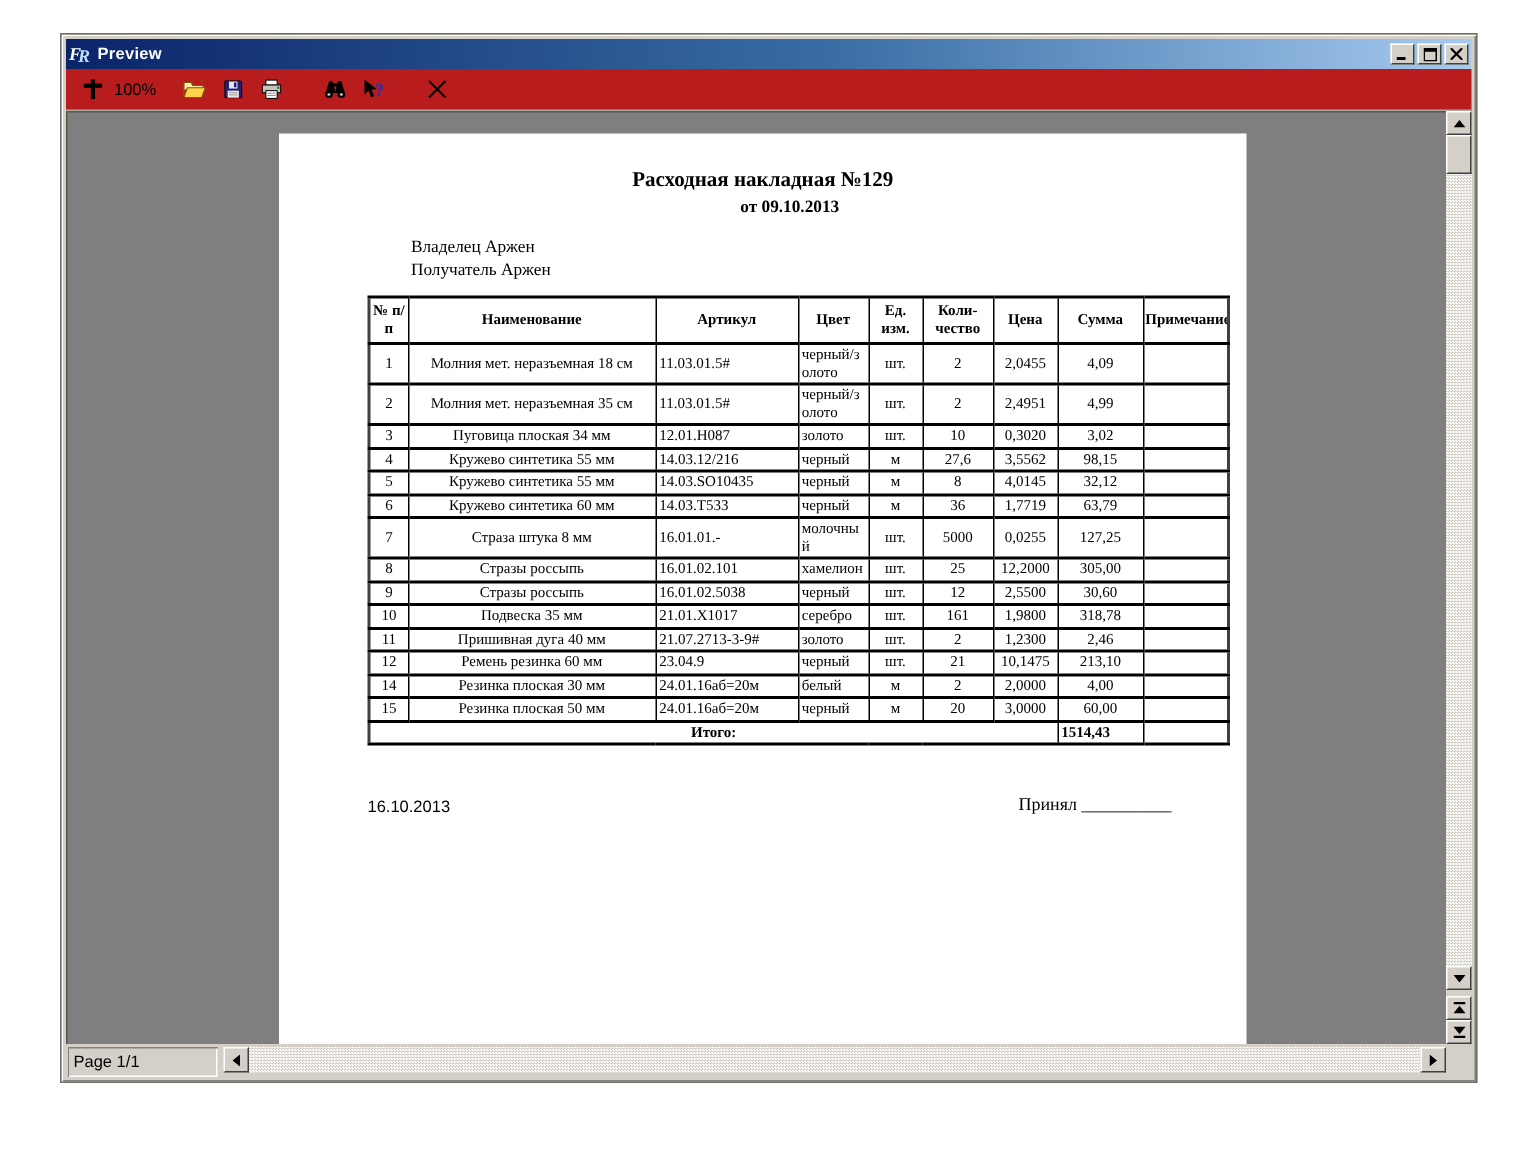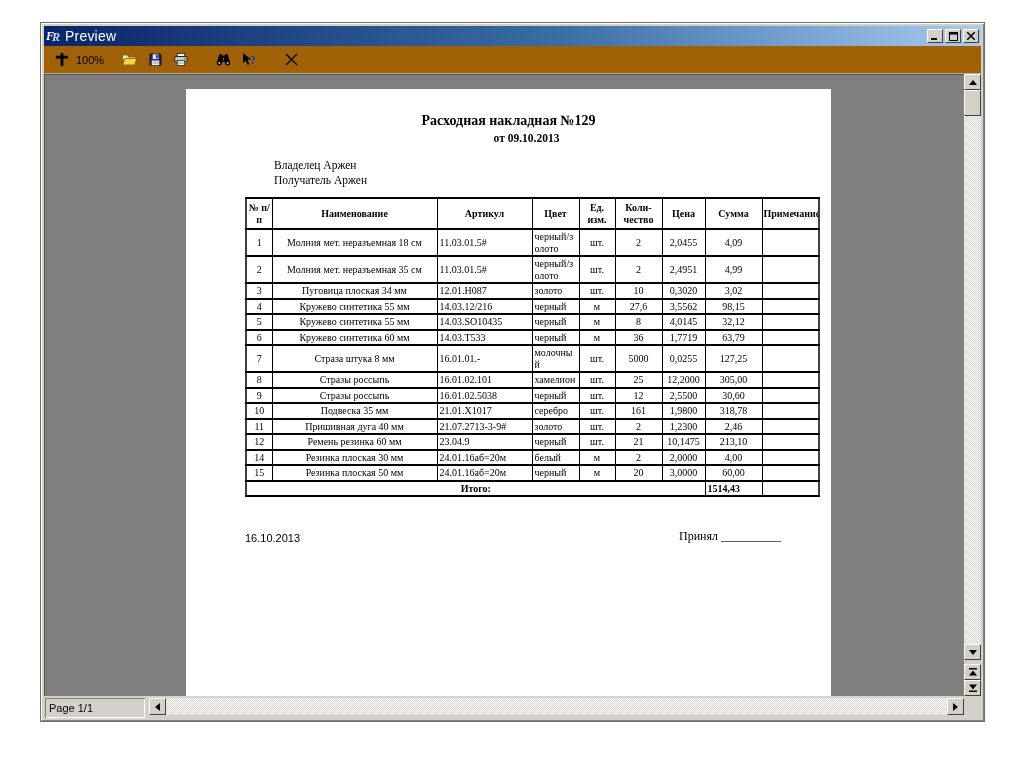--- a/index.html
+++ b/index.html
@@ -14,32 +14,32 @@
     display:flex; flex-direction:column;
   }
 
   
   .titlebar {
     height:20px; flex:0 0 20px;
     background:linear-gradient(to right,#0a246a,#3a6ea5 55%,#a6caf0);
     display:flex; align-items:center; padding:0 2px; color:#fff;
   }
   .titlebar .app-icon { width:16px; height:14px; margin-right:3px; flex:0 0 auto; }
-  .titlebar .title-text { font-size:14px; font-weight:normal; flex:1; letter-spacing:.2px; }
+  .titlebar .title-text { font-size:11px; font-weight:bold; flex:1; letter-spacing:.2px; }
   .tb-btns { display:flex; gap:2px; }
   .tb-btn {
     width:16px; height:14px; background:#d4d0c8;
     border:1px solid; border-color:#ffffff #404040 #404040 #ffffff;
     display:flex; align-items:center; justify-content:center;
   }
   .tb-btn svg { display:block; }
 
   
   .toolbar {
-    height:28px; flex:0 0 28px; background:#a16207;
+    height:28px; flex:0 0 28px; background:#b91c1c;
     display:flex; align-items:center; padding:0 6px; gap:4px;
     border-bottom:1px solid #aeaba2;
   }
   .tool-btn { width:22px; height:22px; display:flex; align-items:center; justify-content:center; }
   .tool-btn svg { display:block; }
   .zoom-label { font-size:11px; color:#000; margin:0 10px 0 0; }
   .tool-gap { width:12px; }
 
   
   .preview-wrap { flex:1; display:flex; min-height:0; }

